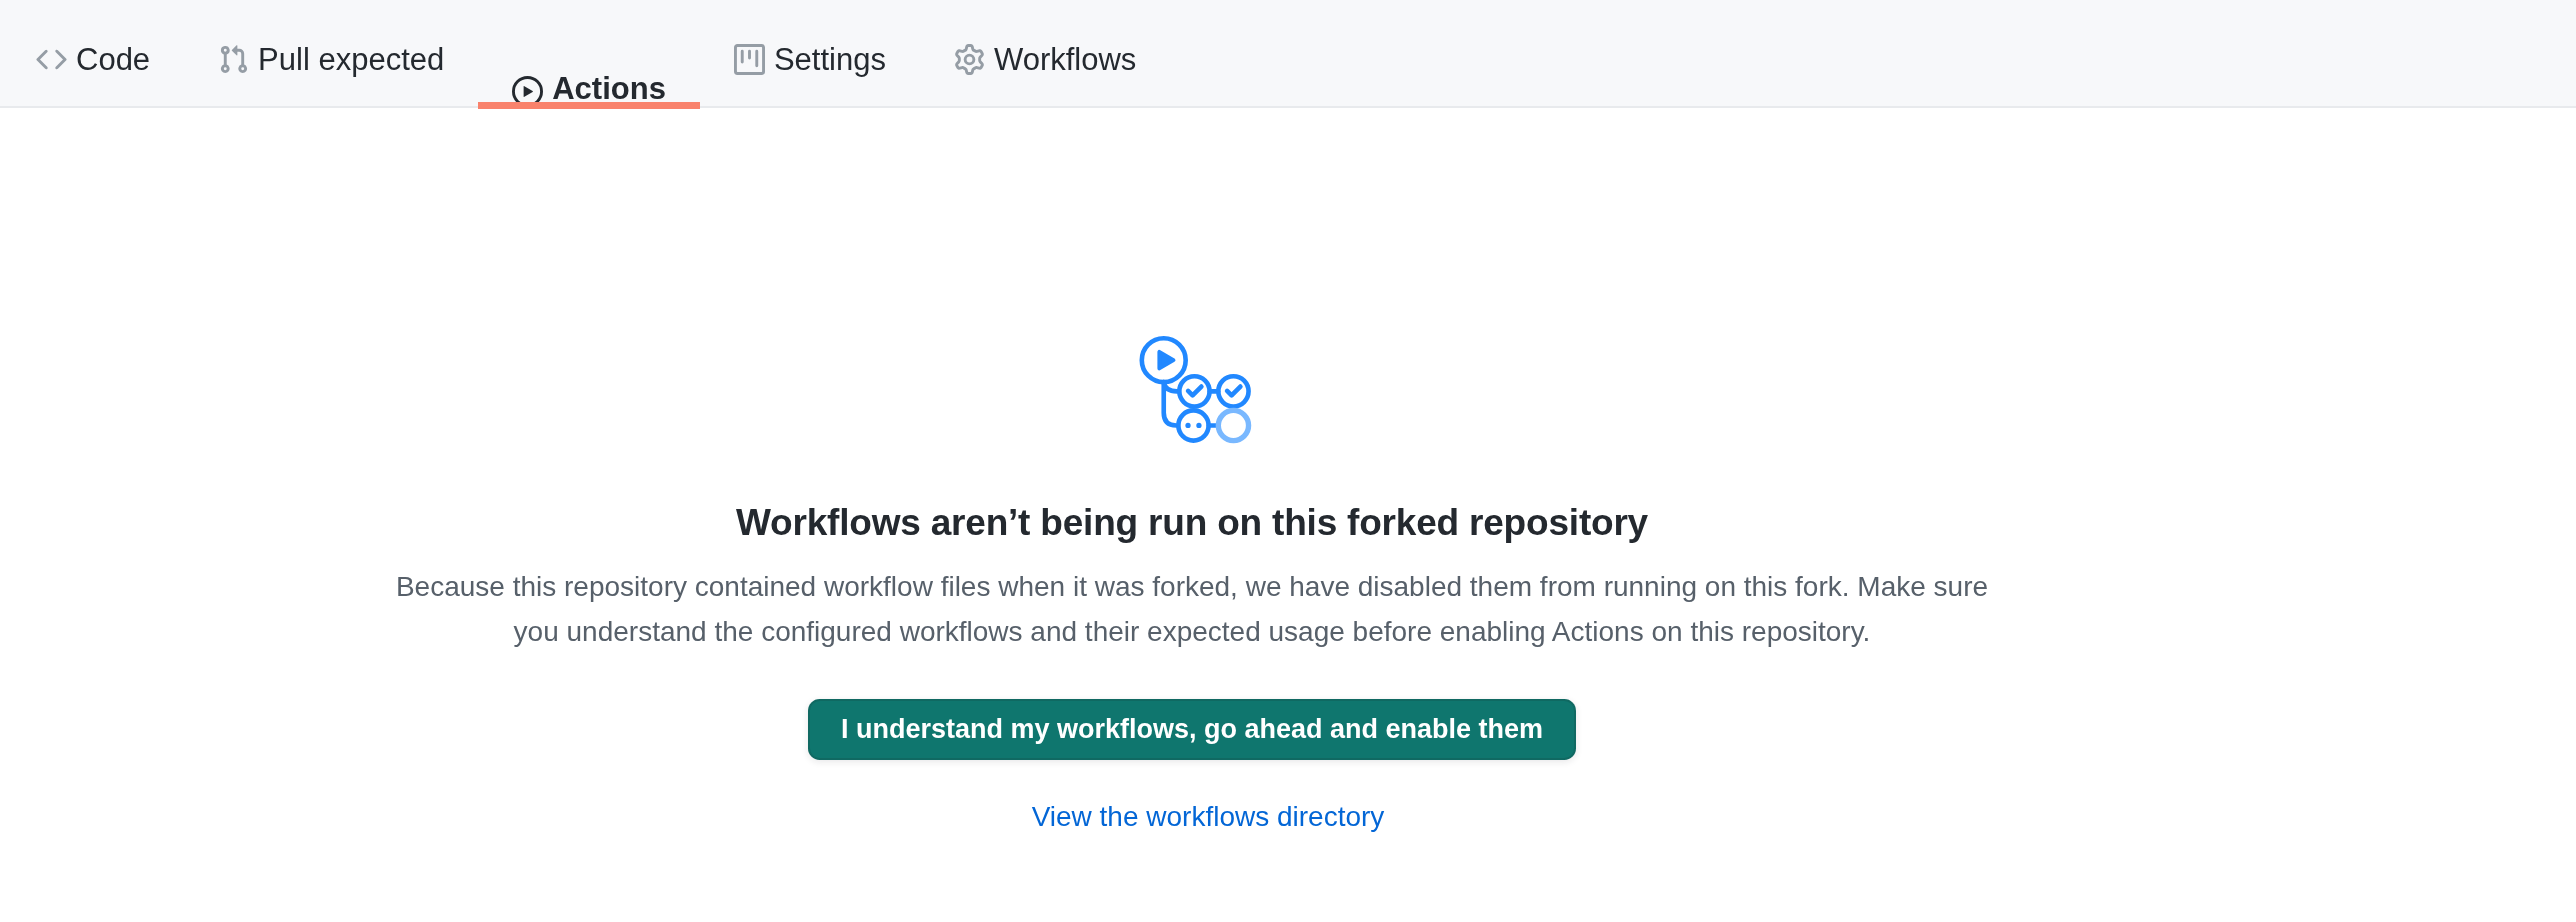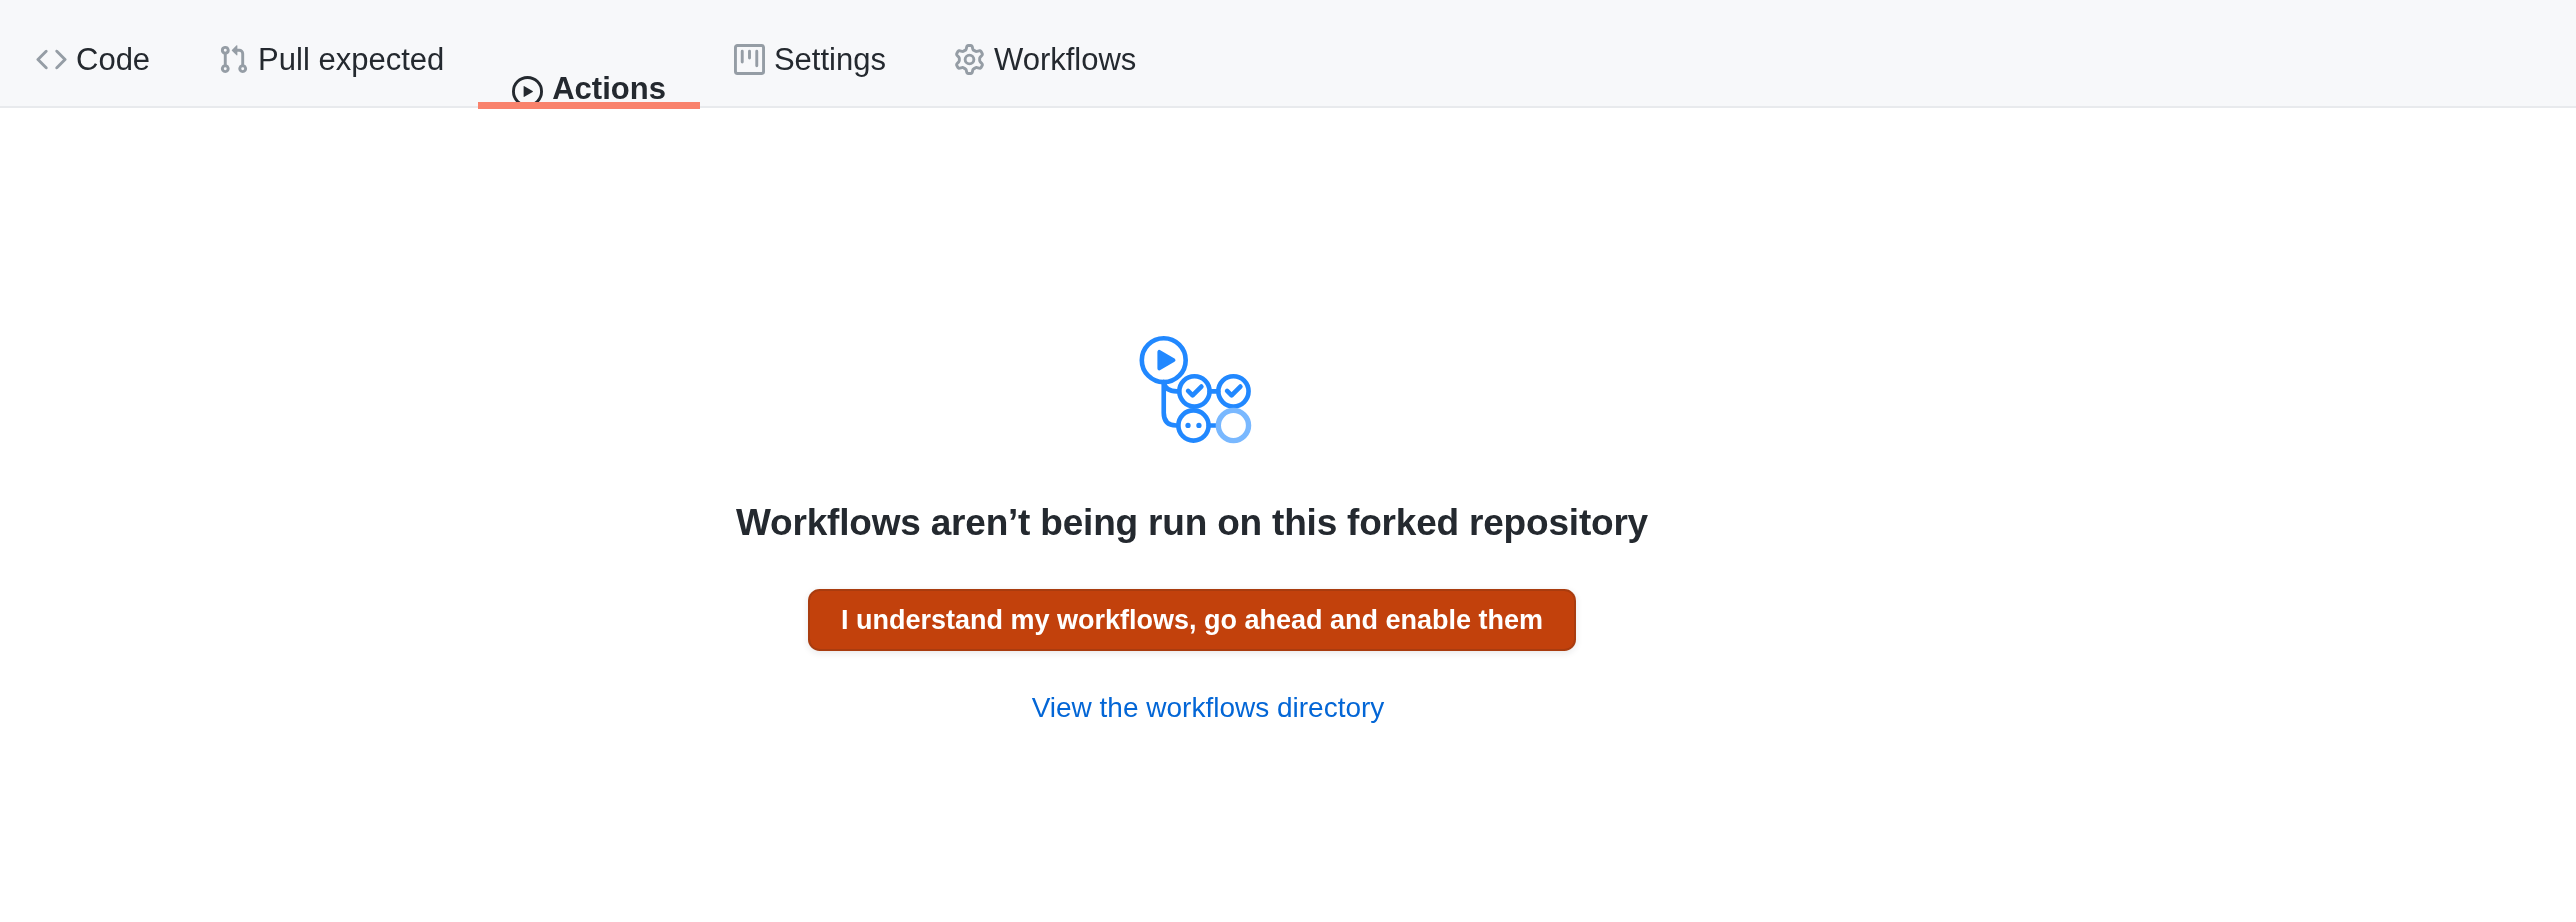--- a/index.html
+++ b/index.html
@@ -60,21 +60,21 @@
     max-width: 1642px;
     margin: 19.5px auto 0;
     font-size: 28px;
     line-height: 45px;
     color: #57606a;
   }
   .bs-button {
     display: inline-block;
     margin-top: 45px;
     padding: 12.7px 31px;
-    background: #c2410c;
+    background: #0f766e;
     border: 2px solid rgba(27,31,35,0.15);
     border-radius: 11.7px;
     color: #ffffff;
     font-size: 27px;
     font-weight: bold;
     font-family: inherit;
     line-height: 1.2;
     cursor: pointer;
     box-shadow: 0 2px 7.8px rgba(27,31,35,0.10);
   }
@@ -154,20 +154,21 @@
         <circle cx="68.6" cy="101" r="2.7" fill="#2188ff" stroke="none"></circle>
         <line x1="78.8" y1="101" x2="85.8" y2="101"></line>
       </g>
 
       <circle cx="104" cy="101" r="15.5" stroke="#79b8ff" stroke-width="5.5"></circle>
     </svg>
   </div>
 
   <h2 class="bs-title">Workflows aren’t being run on this forked repository</h2>
 
+  <p class="bs-desc">Because this repository contained workflow files when it was forked, we have disabled them from running on this fork. Make sure you understand the configured workflows and their expected usage before enabling Actions on this repository.</p>
 
   <div>
     <button class="bs-button">I understand my workflows, go ahead and enable them</button>
   </div>
 
   <div>
     <a class="bs-link">View the workflows directory</a>
   </div>
 
 </main>

